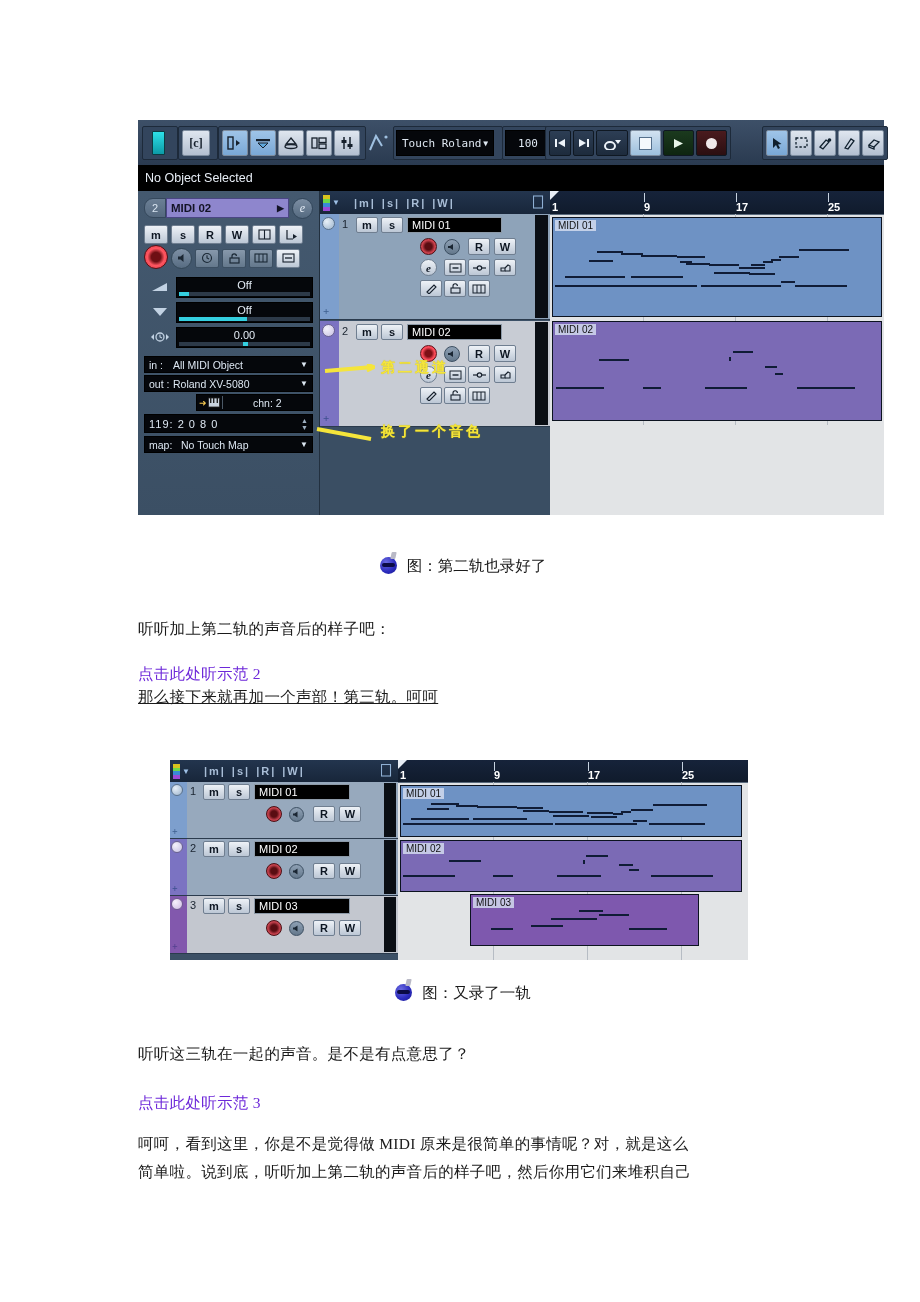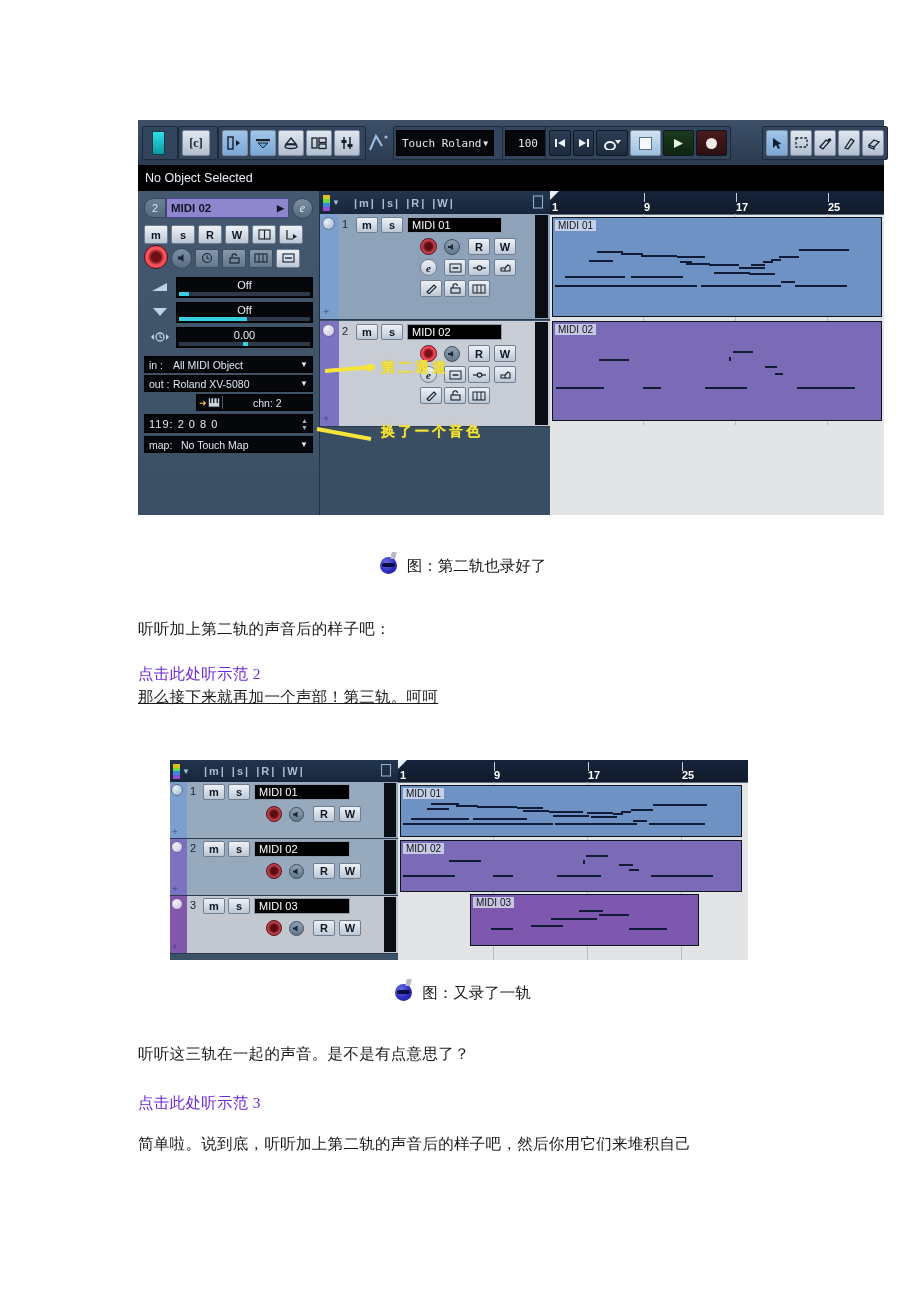--- a/index.html
+++ b/index.html
@@ -741,14 +741,15 @@
 
 <div class="doc para" style="top:1040px;">
   <span>听听这三轨在一起的声音。是不是有点意思了？</span>
 </div>
 
 <div class="doc" style="top:1089px;">
   <span class="link">点击此处听示范 3</span>
 </div>
 
 <div class="doc para" style="top:1130px;width:660px;">
+  <div>呵呵，看到这里，你是不是觉得做 MIDI 原来是很简单的事情呢？对，就是这么</div>
   <div>简单啦。说到底，听听加上第二轨的声音后的样子吧，然后你用它们来堆积自己</div>
 </div>
 
 </body></html>

